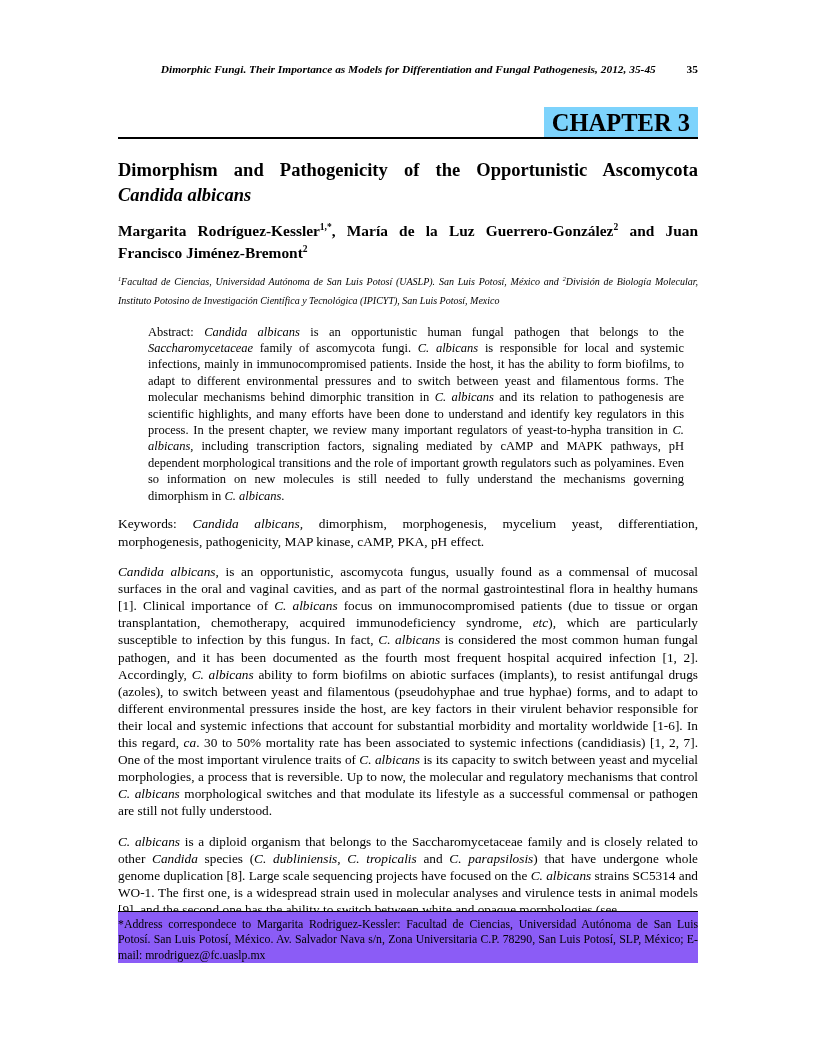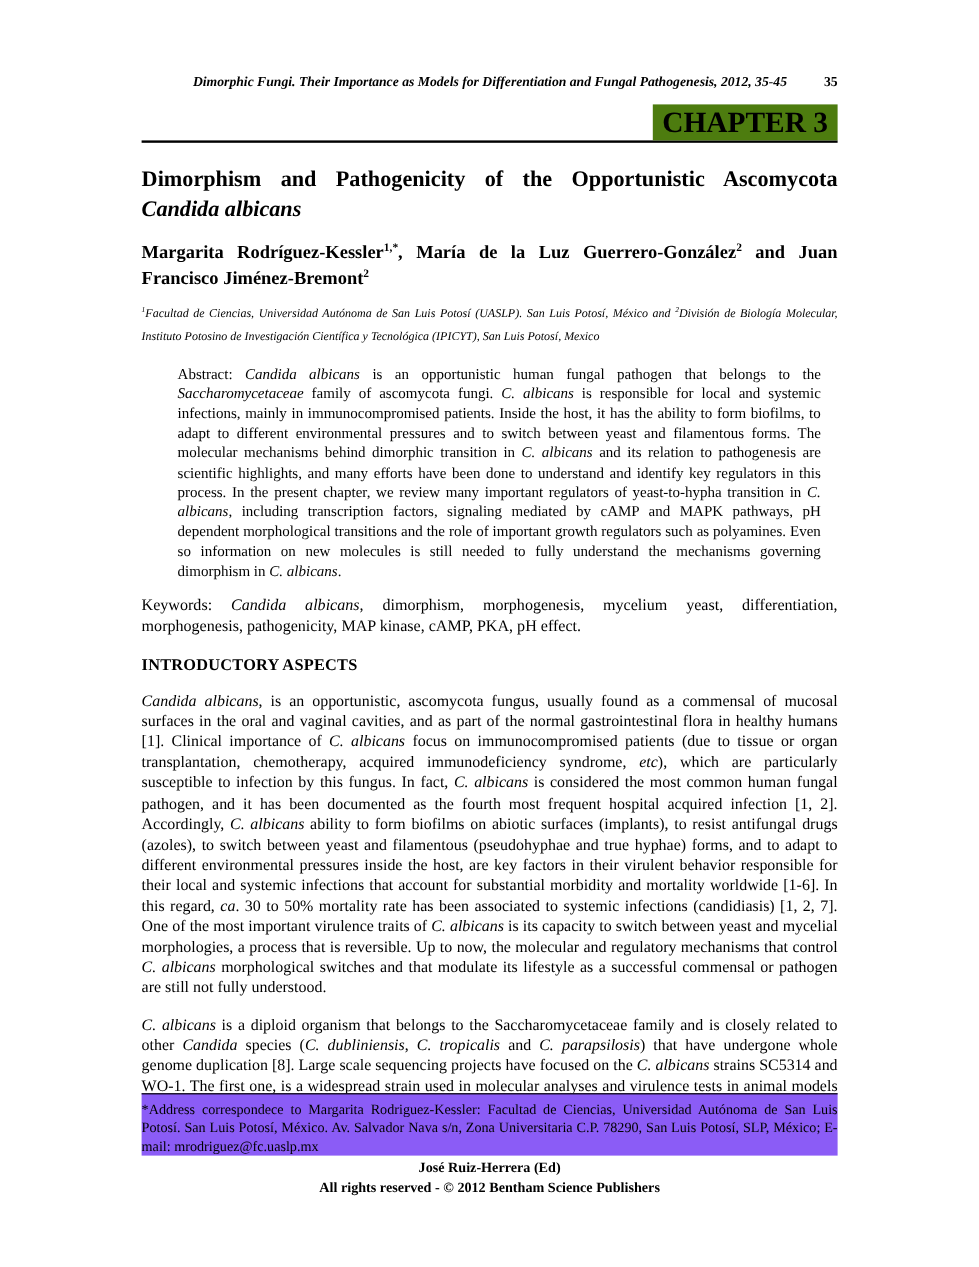--- a/index.html
+++ b/index.html
@@ -130,40 +130,35 @@
 
 <div class="page">
   <div class="content">
 
     <div class="running-header">
       <span class="rh-title">Dimorphic Fungi. Their Importance as Models for Differentiation and Fungal Pathogenesis, 2012, 35-45</span>
       <span class="rh-page">35</span>
     </div>
 
     <div class="chapter-row">
-      <span class="chapter-badge" style="background-color: #4d7c0f;">CHAPTER 3</span>
+      <span class="chapter-badge" style="background-color: #7dd3fc; margin-top: 20px;">CHAPTER 3</span>
     </div>
 
     <div class="title-block"><span>Dimorphism and Pathogenicity of the Opportunistic Ascomycota </span><span class="it">Candida albicans</span></div>
 
     <div class="authors-block"><span>Margarita Rodríguez-Kessler</span><sup>1,*</sup><span>, María de la Luz Guerrero-González</span><sup>2</sup><span> and Juan Francisco Jiménez-Bremont</span><sup>2</sup></div>
 
     <div class="affiliations-block"><sup>1</sup><span>Facultad de Ciencias, Universidad Autónoma de San Luis Potosí (UASLP). San Luis Potosí, México and </span><sup>2</sup><span>División de Biología Molecular, Instituto Potosino de Investigación Científica y Tecnológica (IPICYT), San Luis Potosí, Mexico</span></div>
 
     <div class="abstract-block"><span class="bd">Abstract: </span><span class="it">Candida albicans</span><span> is an opportunistic human fungal pathogen that belongs to the </span><span class="it">Saccharomycetaceae</span><span> family of ascomycota fungi. </span><span class="it">C. albicans</span><span> is responsible for local and systemic infections, mainly in immunocompromised patients. Inside the host, it has the ability to form biofilms, to adapt to different environmental pressures and to switch between yeast and filamentous forms. The molecular mechanisms behind dimorphic transition in </span><span class="it">C. albicans</span><span> and its relation to pathogenesis are scientific highlights, and many efforts have been done to understand and identify key regulators in this process. In the present chapter, we review many important regulators of yeast-to-hypha transition in </span><span class="it">C. albicans</span><span>, including transcription factors, signaling mediated by cAMP and MAPK pathways, pH dependent morphological transitions and the role of important growth regulators such as polyamines. Even so information on new molecules is still needed to fully understand the mechanisms governing dimorphism in </span><span class="it">C. albicans</span><span>.</span></div>
 
     <div class="keywords-block"><span class="bd">Keywords: </span><span class="it">Candida albicans,</span><span> dimorphism, morphogenesis, mycelium yeast, differentiation, morphogenesis, pathogenicity, MAP kinase, cAMP, PKA, pH effect.</span></div>
 
-    <div class="section-heading">INTRODUCTORY ASPECTS</div>
 
     <div class="para"><span class="it">Candida albicans</span><span>, is an opportunistic, ascomycota fungus, usually found as a commensal of mucosal surfaces in the oral and vaginal cavities, and as part of the normal gastrointestinal flora in healthy humans [1]. Clinical importance of </span><span class="it">C. albicans</span><span> focus on immunocompromised patients (due to tissue or organ transplantation, chemotherapy, acquired immunodeficiency syndrome, </span><span class="it">etc</span><span>), which are particularly susceptible to infection by this fungus. In fact, </span><span class="it">C. albicans</span><span> is considered the most common human fungal pathogen, and it has been documented as the fourth most frequent hospital acquired infection [1, 2]. Accordingly, </span><span class="it">C. albicans</span><span> ability to form biofilms on abiotic surfaces (implants), to resist antifungal drugs (azoles), to switch between yeast and filamentous (pseudohyphae and true hyphae) forms, and to adapt to different environmental pressures inside the host, are key factors in their virulent behavior responsible for their local and systemic infections that account for substantial morbidity and mortality worldwide [1-6]. In this regard, </span><span class="it">ca</span><span>. 30 to 50% mortality rate has been associated to systemic infections (candidiasis) [1, 2, 7]. One of the most important virulence traits of </span><span class="it">C. albicans</span><span> is its capacity to switch between yeast and mycelial morphologies, a process that is reversible. Up to now, the molecular and regulatory mechanisms that control </span><span class="it">C. albicans</span><span> morphological switches and that modulate its lifestyle as a successful commensal or pathogen are still not fully understood.</span></div>
 
     <div class="para"><span class="it">C. albicans</span><span> is a diploid organism that belongs to the Saccharomycetaceae family and is closely related to other </span><span class="it">Candida</span><span> species (</span><span class="it">C. dubliniensis</span><span>, </span><span class="it">C. tropicalis</span><span> and </span><span class="it">C. parapsilosis</span><span>) that have undergone whole genome duplication [8]. Large scale sequencing projects have focused on the </span><span class="it">C. albicans</span><span> strains SC5314 and WO-1. The first one, is a widespread strain used in molecular analyses and virulence tests in animal models [9], and the second one has the ability to switch between white and opaque morphologies (see</span></div>
 
   </div>
 
   <div class="footnote-block"><span class="bd">*Address correspondece to Margarita Rodriguez-Kessler: </span><span>Facultad de Ciencias, Universidad Autónoma de San Luis Potosí. San Luis Potosí, México. Av. Salvador Nava s/n, Zona Universitaria C.P. 78290, San Luis Potosí, SLP, México; E-mail: mrodriguez@fc.uaslp.mx</span></div>
 
-  <div class="page-footer">
-    <div>José Ruiz-Herrera (Ed)</div>
-    <div>All rights reserved - © 2012 Bentham Science Publishers</div>
-  </div>
 </div>
 
 </body></html>

